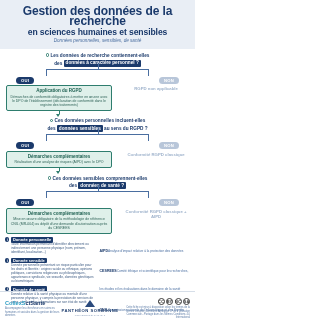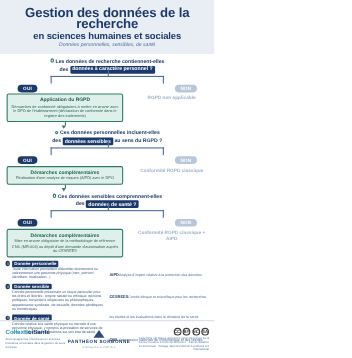--- a/index.html
+++ b/index.html
@@ -170,21 +170,21 @@
   }
   .cc-text { color: #5b7aa5; font-size: 2.6px; line-height: 3.2px; text-align: right; }
 </style>
 </head>
 <body>
 
 <div class="page">
 
   <div class="header">
     <div class="title-l1">Gestion des données de la recherche</div>
-    <div class="title-l2">en sciences humaines et sociales</div>
+    <div class="title-l2">en sciences humaines et sensibles</div>
     <div class="subtitle">Données personnelles, sensibles, de santé</div>
   </div>
 
   <div class="flow">
 
     <div class="question" style="margin-top:3.5px;">
       <div>
         <span class="q-bullet"></span><span>Les données de recherche contiennent-elles</span>
       </div>
       <div style="margin-top:0.6px;">

